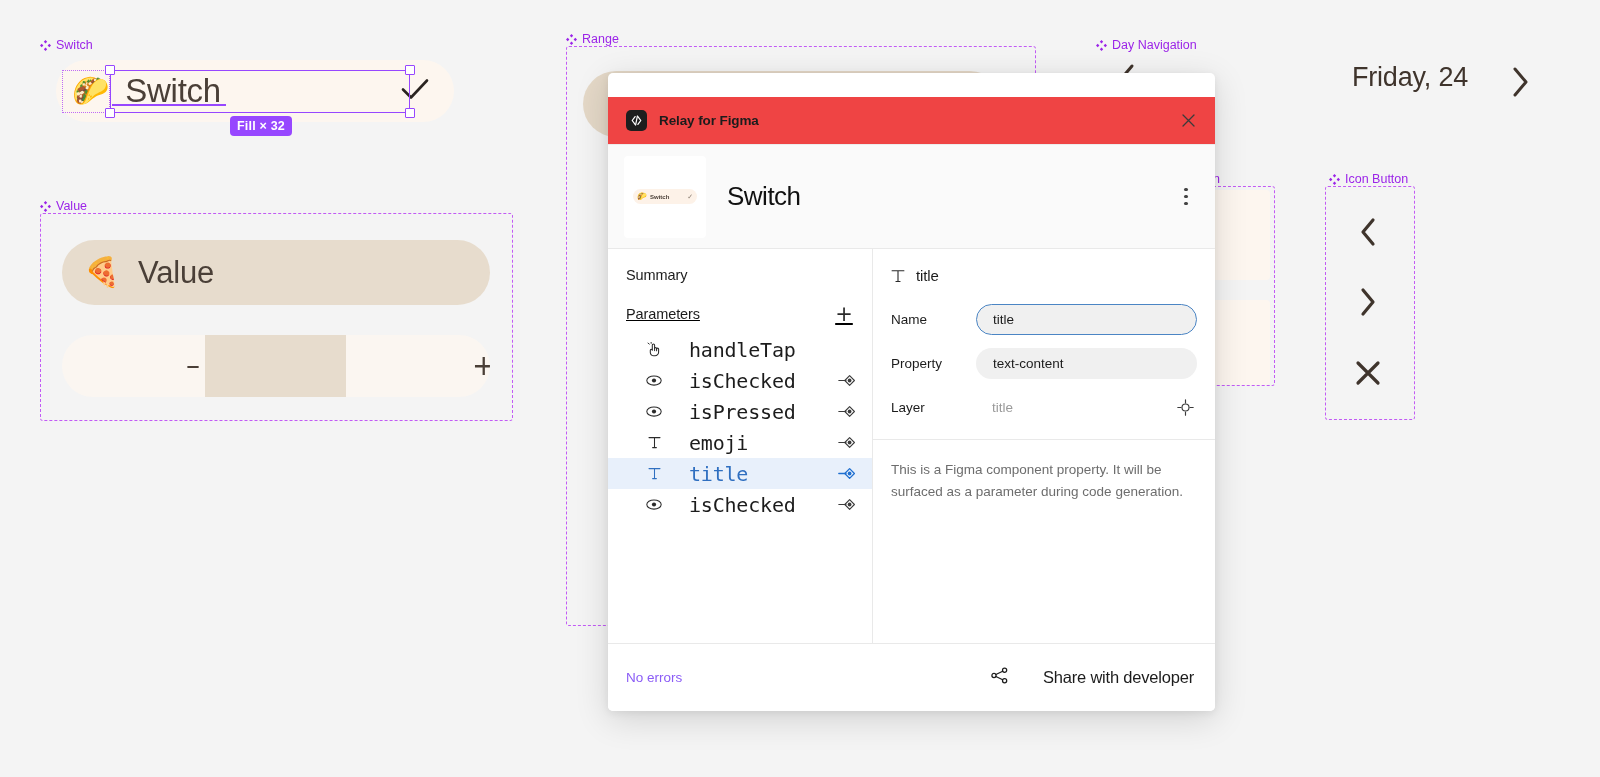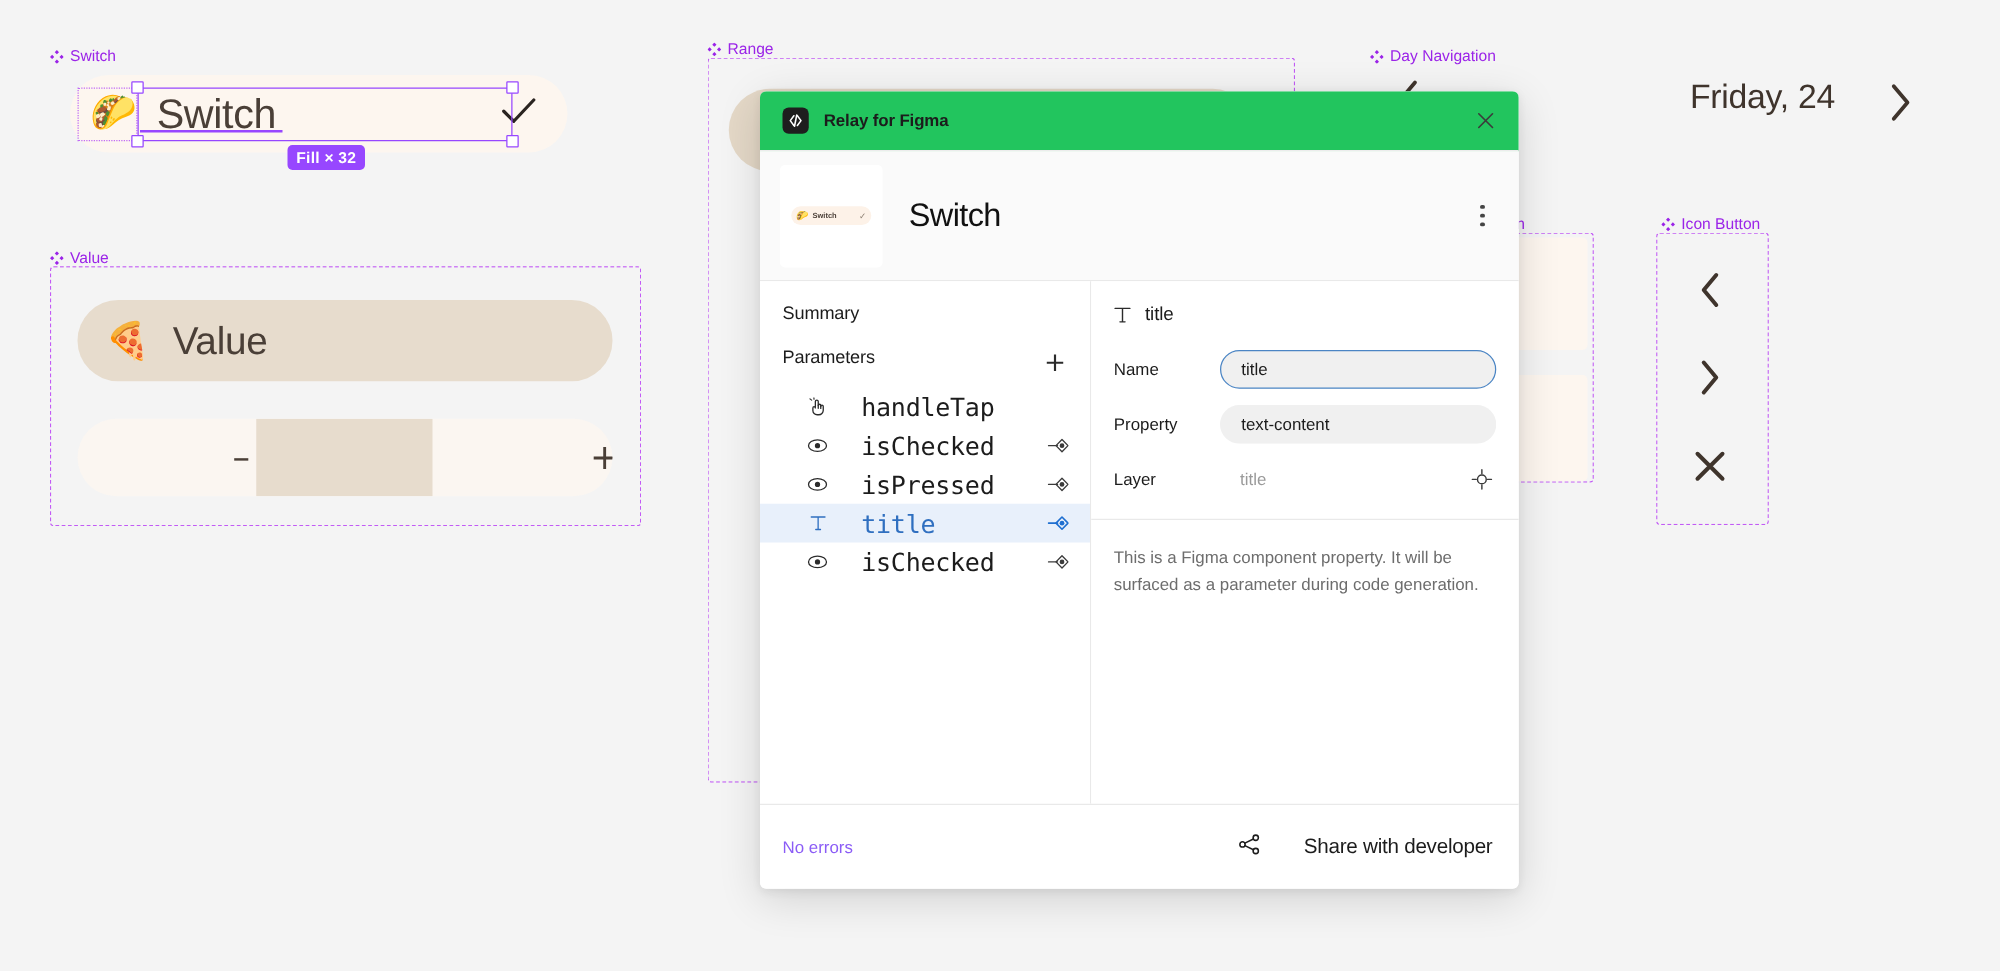--- a/index.html
+++ b/index.html
@@ -109,21 +109,21 @@
 
   
   #dialog{
     position:absolute;left:608px;top:73px;width:607px;height:638px;
     background:#ffffff;border-radius:5px;
     box-shadow:0 8px 34px rgba(0,0,0,.14),0 2px 8px rgba(0,0,0,.07);
     overflow:hidden;display:flex;flex-direction:column;
   }
   #dialog-titlebar{
     height:47px;flex:0 0 47px;display:flex;align-items:center;
-    padding:0 14px 0 18px;border-bottom:1px solid #ececec;background:#22c55e;
+    padding:0 14px 0 18px;border-bottom:1px solid #ececec;background:#ef4444;margin-top:24px;
   }
   #relay-logo{
     width:21px;height:21px;border-radius:5px;background:#1e1e1e;
     display:flex;align-items:center;justify-content:center;flex:0 0 21px;
   }
   #dialog-title{font-size:13.5px;font-weight:700;color:#1c1c1c;margin-left:12px;letter-spacing:-.1px;}
   #dialog-close{margin-left:auto;width:26px;height:26px;display:flex;
     align-items:center;justify-content:center;color:#3b3b3b;cursor:pointer;}
 
   #dialog-header{
@@ -145,21 +145,21 @@
   #dialog-kebab{margin-left:auto;width:26px;height:30px;display:flex;
     flex-direction:column;align-items:center;justify-content:center;gap:3.5px;cursor:pointer;}
   #dialog-kebab i{width:3.2px;height:3.2px;background:#444;border-radius:50%;display:block;}
 
   #dialog-body{flex:1;display:flex;min-height:0;}
   #panel-left{
     width:265px;flex:0 0 265px;border-right:1px solid #e9e9e9;
     padding:18px 0 0 0;box-sizing:border-box;background:#fff;
   }
   .panel-heading{font-size:14.5px;color:#1c1c1c;padding:0 18px;margin-bottom:19px;letter-spacing:-.1px;}
-  #params-head{display:flex;align-items:flex-start;padding:0 16px 0 18px;margin-bottom:8px;}
+  #params-head{display:flex;align-items:center;padding:0 16px 0 18px;margin-bottom:8px;text-decoration:underline;}
   #params-head .panel-heading{padding:0;margin:0;}
   #param-add{margin-left:auto;width:24px;height:24px;display:flex;align-items:center;
     justify-content:center;font-size:21px;color:#2b2b2b;cursor:pointer;line-height:1;
     font-family:"DejaVu Sans",sans-serif;}
 
   .param-row{
     height:31px;display:flex;align-items:center;padding:0 16px 0 36px;
     box-sizing:border-box;cursor:pointer;
   }
   .param-row.selected{background:#e8f0fb;}
@@ -400,20 +400,35 @@
           <span class="param-name">isPressed</span>
           <span class="param-link">
             <svg width="17" height="13" viewBox="0 0 17 13">
                 <path d="M0.8 6.5 H8" fill="none" stroke="currentColor" stroke-width="1.1" stroke-linecap="round"></path>
                 <path d="M11.6 1.6 L16.4 6.5 L11.6 11.4 L6.8 6.5 Z" fill="none" stroke="currentColor" stroke-width="1.1" stroke-linejoin="round"></path>
                 <circle cx="11.6" cy="6.5" r="1.9" fill="currentColor"></circle>
               </svg>
           </span>
         </div>
 
+        <div class="param-row">
+          <span class="param-icon">
+            <svg width="13" height="13" viewBox="0 0 13 13">
+                <path d="M1 1.6 H12 M6.5 1.6 V11.6 M4.6 11.6 H8.4" fill="none" stroke="currentColor" stroke-width="1.05" stroke-linecap="round"></path>
+              </svg>
+          </span>
+          <span class="param-name">emoji</span>
+          <span class="param-link">
+            <svg width="17" height="13" viewBox="0 0 17 13">
+                <path d="M0.8 6.5 H8" fill="none" stroke="currentColor" stroke-width="1.1" stroke-linecap="round"></path>
+                <path d="M11.6 1.6 L16.4 6.5 L11.6 11.4 L6.8 6.5 Z" fill="none" stroke="currentColor" stroke-width="1.1" stroke-linejoin="round"></path>
+                <circle cx="11.6" cy="6.5" r="1.9" fill="currentColor"></circle>
+              </svg>
+          </span>
+        </div>
 
         <div class="param-row selected">
           <span class="param-icon">
             <svg width="13" height="13" viewBox="0 0 13 13">
                 <path d="M1 1.6 H12 M6.5 1.6 V11.6 M4.6 11.6 H8.4" fill="none" stroke="currentColor" stroke-width="1.05" stroke-linecap="round"></path>
               </svg>
           </span>
           <span class="param-name">title</span>
           <span class="param-link">
             <svg width="17" height="13" viewBox="0 0 17 13">

